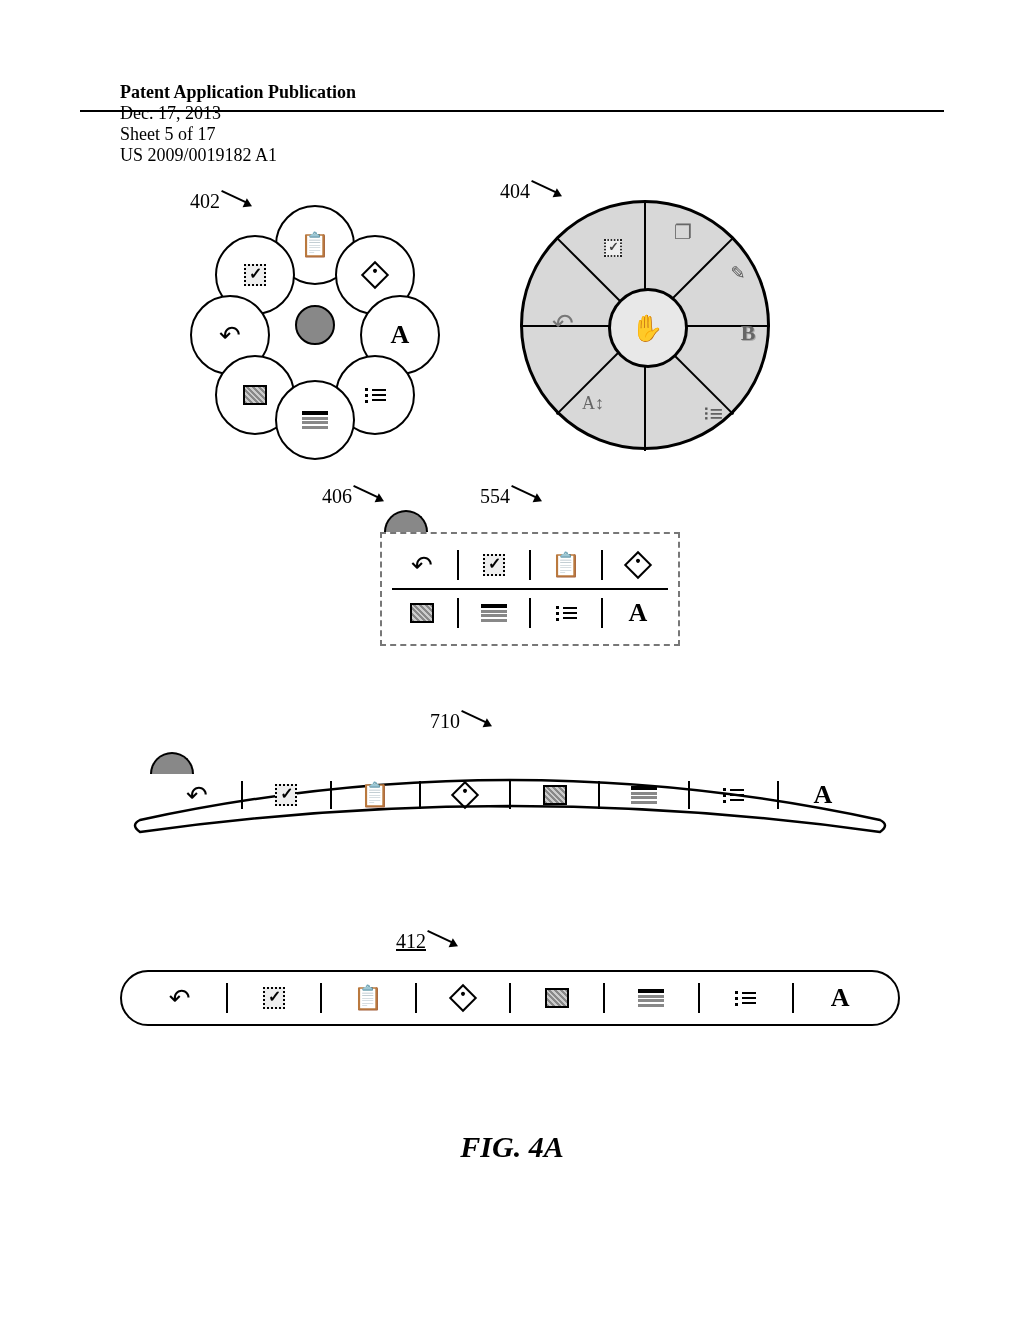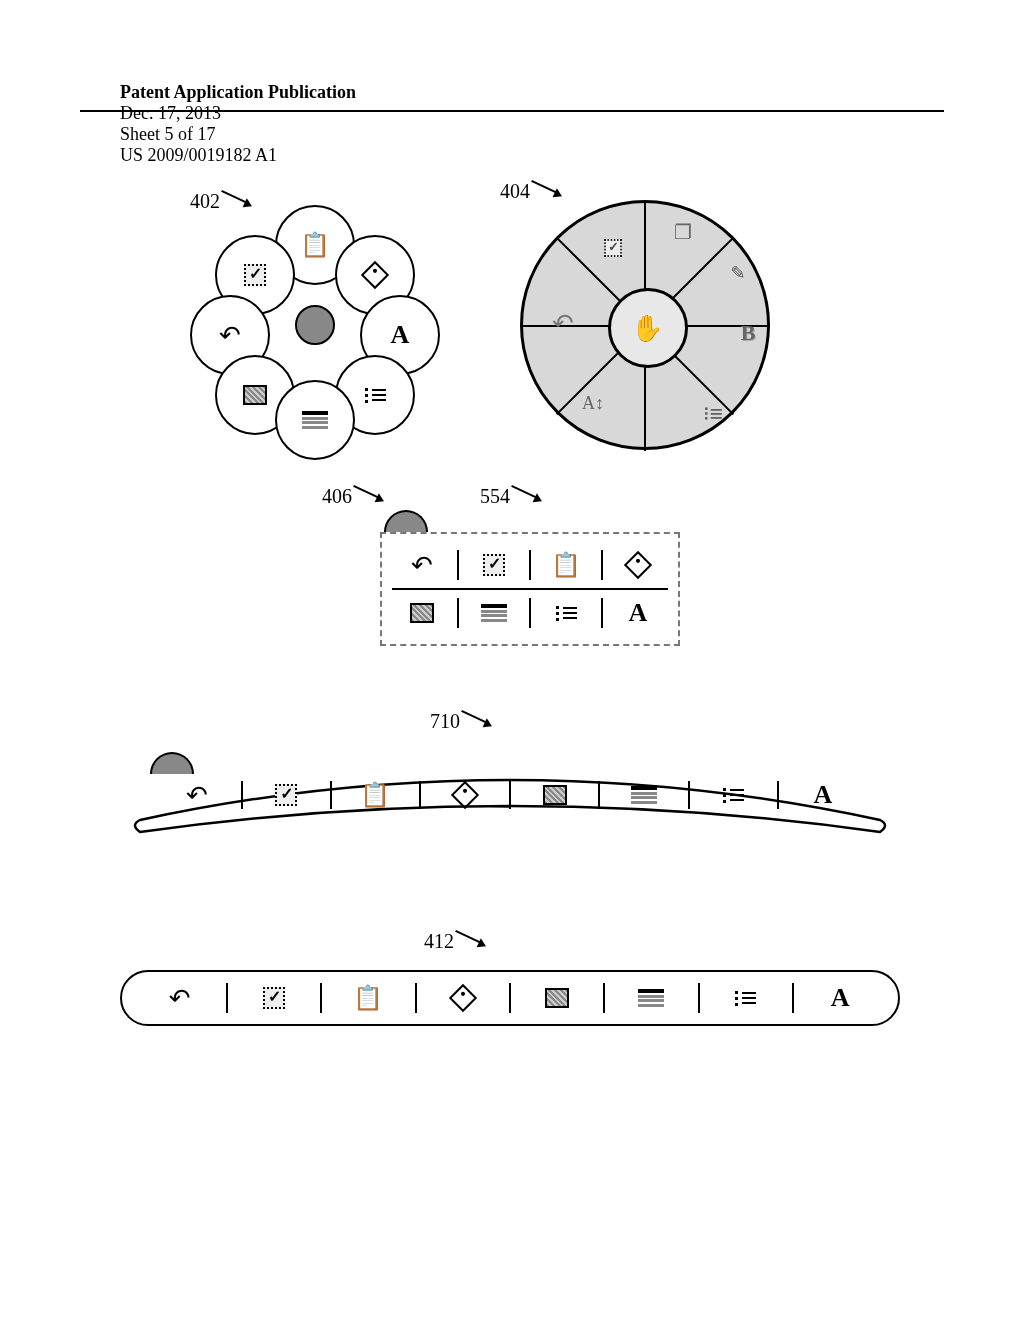--- a/index.html
+++ b/index.html
@@ -234,21 +234,21 @@
       <span class="lead"></span>
   </div>
   <div class="ref-label" style="left:400px;top:355px;">
     <span>554</span>
       <span class="lead"></span>
   </div>
   <div class="ref-label" style="left:350px;top:580px;">
     <span>710</span>
       <span class="lead"></span>
   </div>
-  <div class="ref-label" style="left:344px;top:800px;">
+  <div class="ref-label" style="left:316px;top:800px;text-decoration:underline;">
     <span>412</span>
       <span class="lead"></span>
   </div>
 
   <div class="flower">
     <div class="petal" style="left:75px;top:-5px;">
         <span class="ic ic-clip">📋</span>
       </div>
     <div class="petal" style="left:15px;top:25px;">
         <span class="ic ic-check"></span>
@@ -491,13 +491,14 @@
             <i></i>
           </span>
         </span>
       </div>
       <div class="sep"></div>
     <div class="cell">
         <span class="ic ic-A">A</span>
       </div>
   </div>
 
+  <div class="figlabel">FIG. 4A</div>
 </div>
 
 </body></html>

